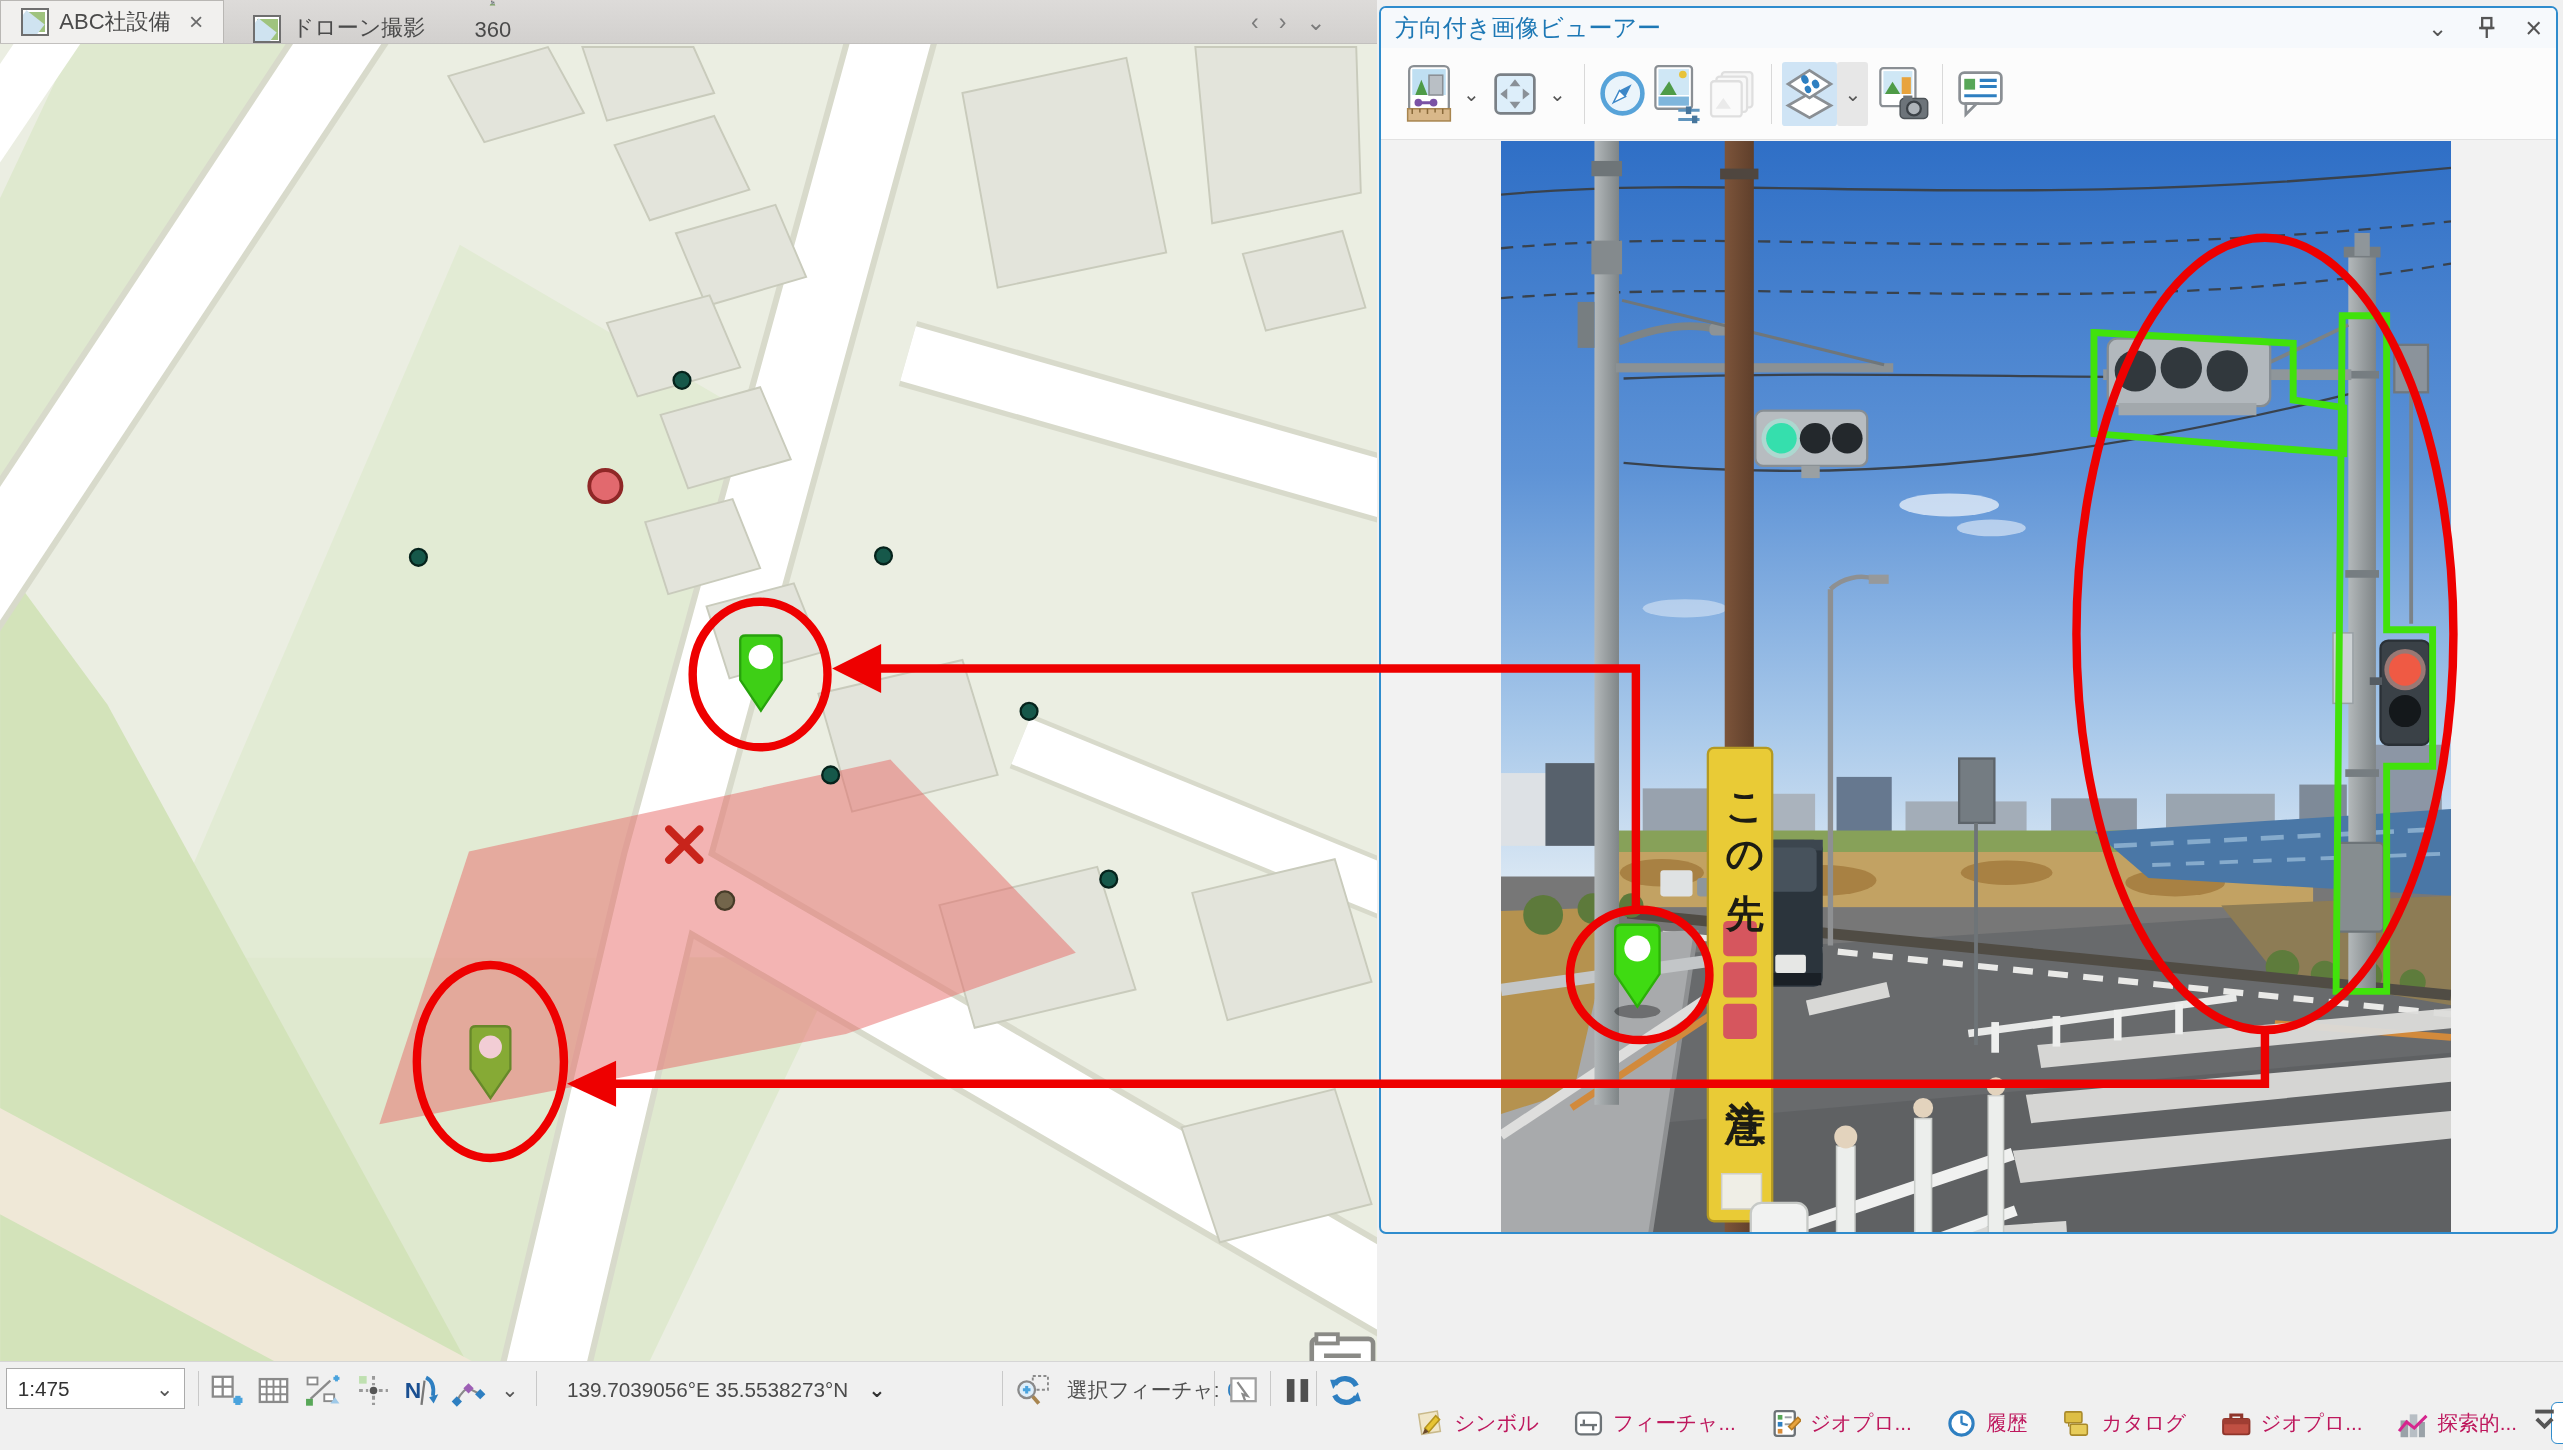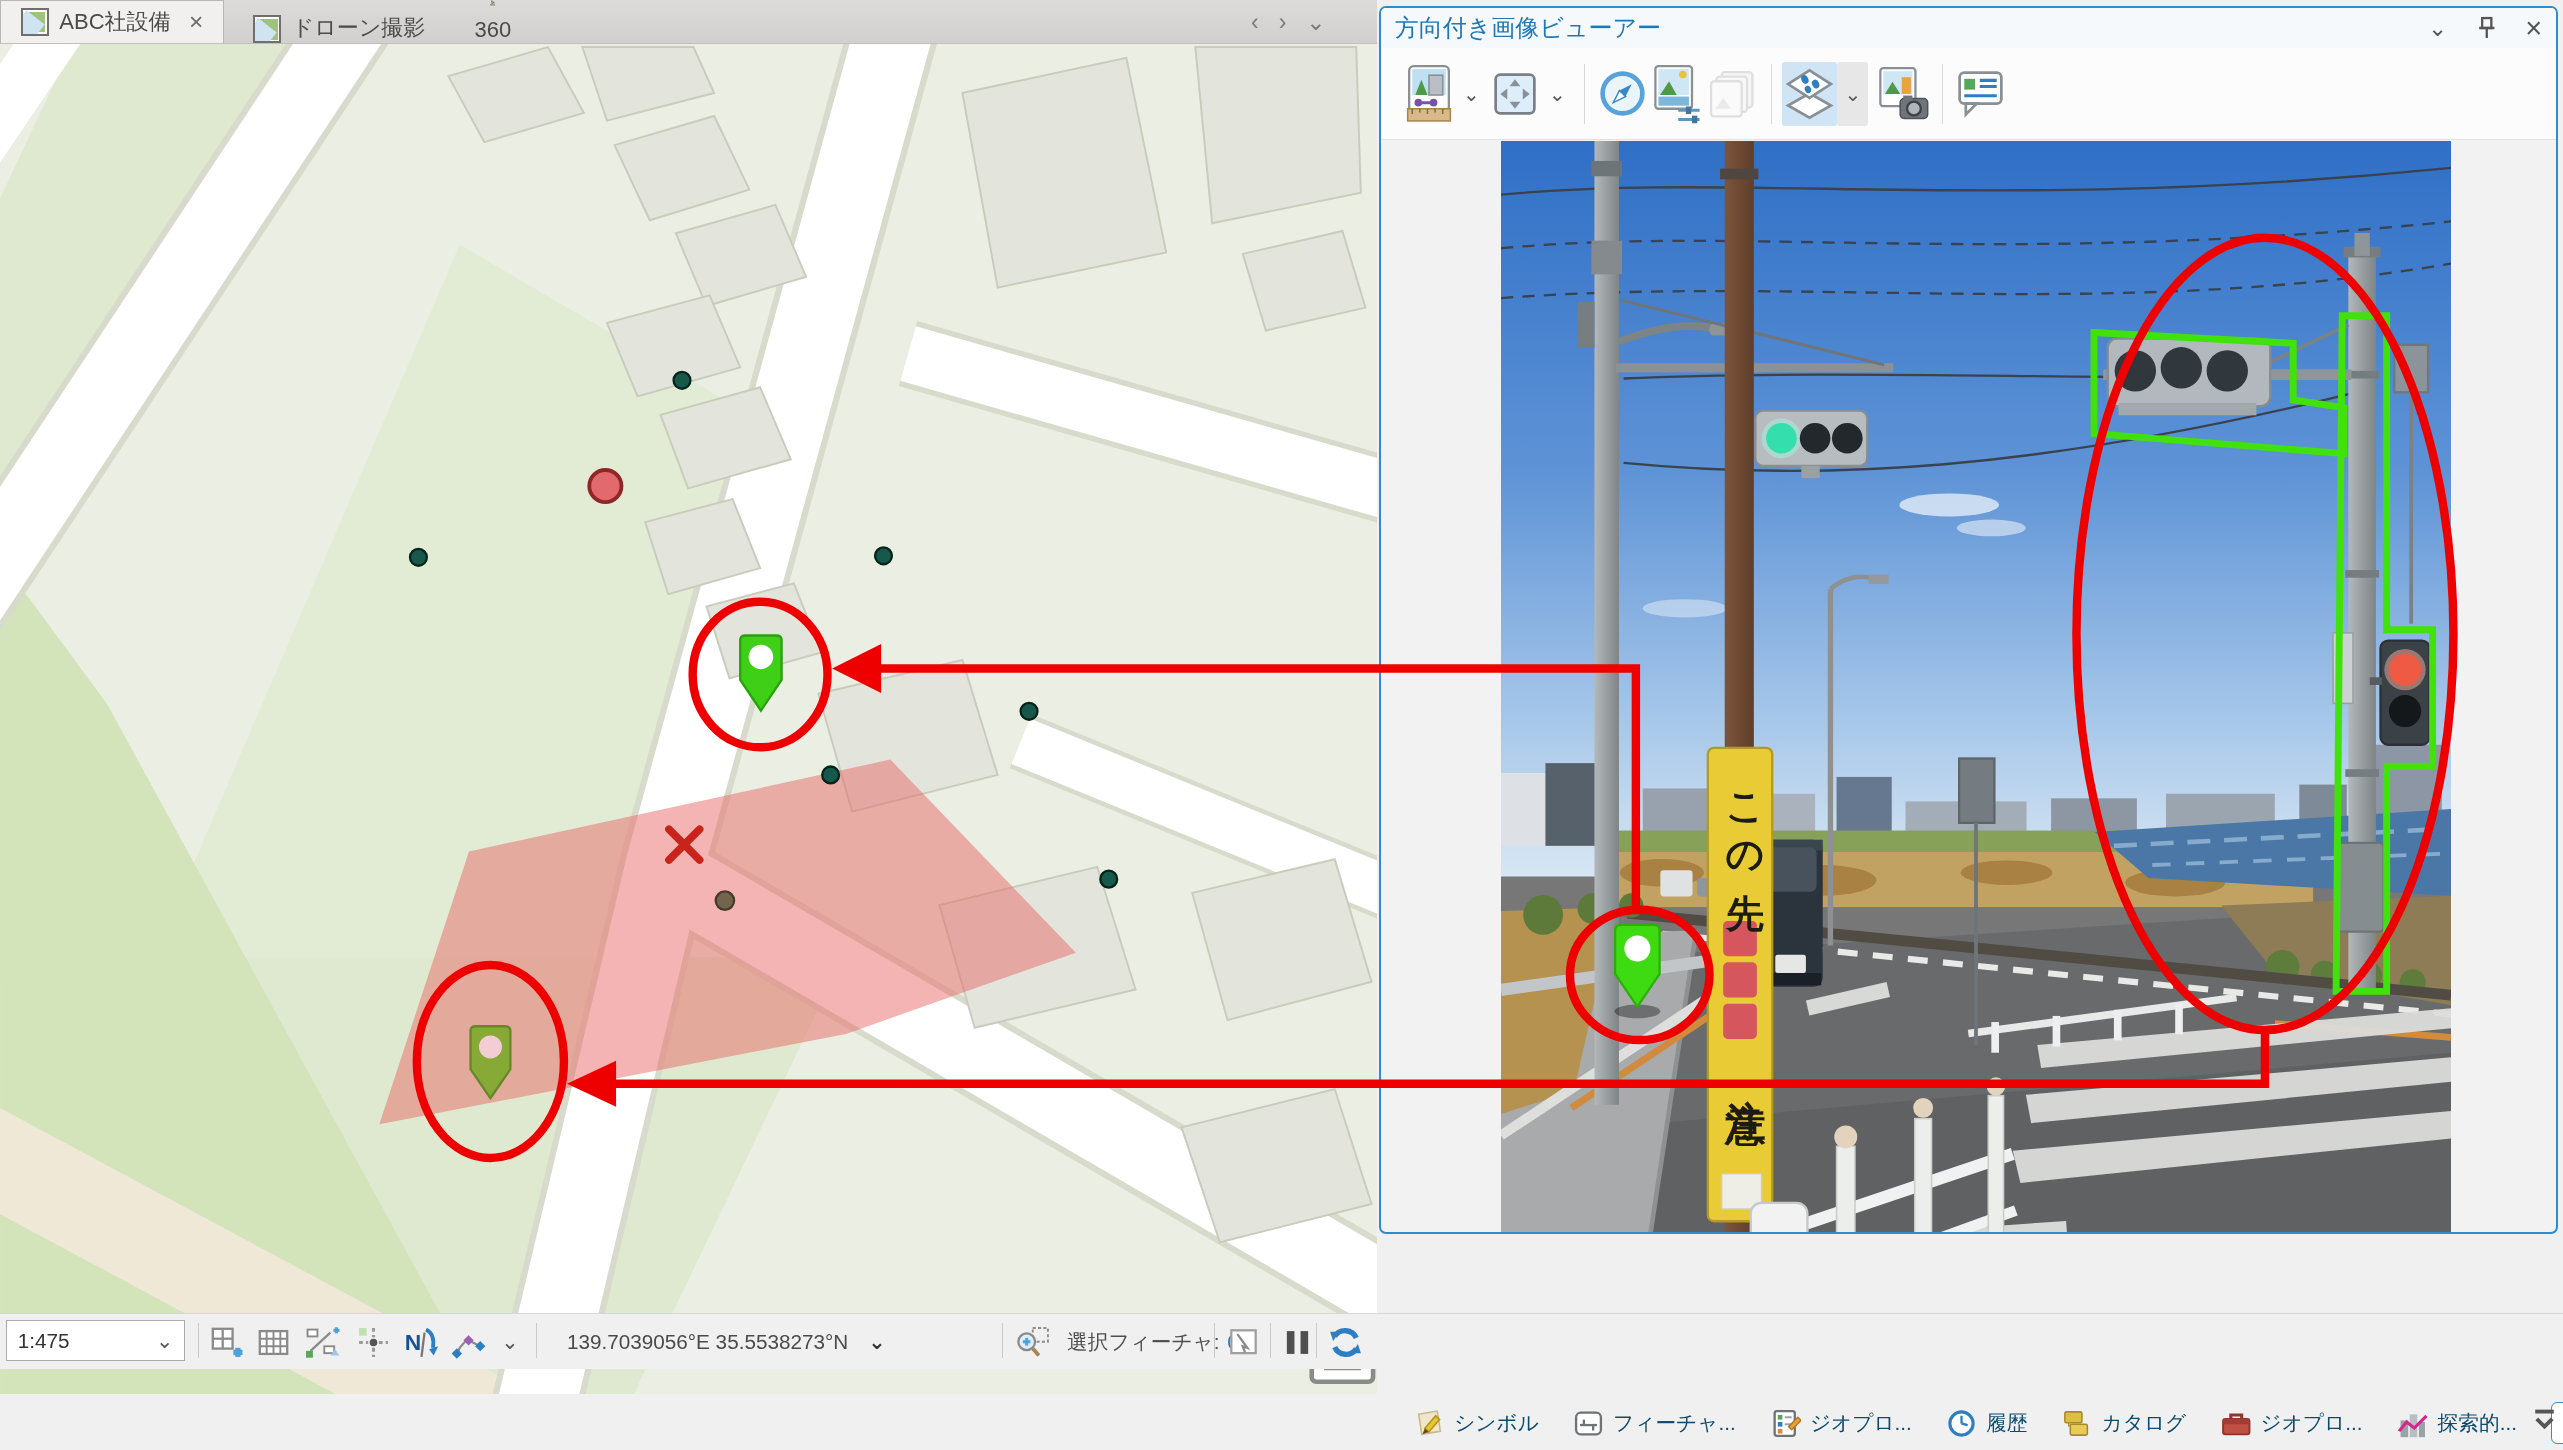--- a/index.html
+++ b/index.html
@@ -11,21 +11,21 @@
     background:linear-gradient(#dddbd9,#d2d0ce);border-bottom:0.8px solid #c2c0be;display:flex;align-items:stretch;}
   .vtab{display:flex;align-items:center;gap:10.7px;padding:0 20px;font-size:22px;color:#4a4a4a;}
   .vtab.active{background:#f1f0ee;border:0.8px solid #b9b7b4;border-bottom:none;}
   .vtab .close{color:#6b6b6b;font-size:24.5px;margin-left:7.7px;}
   .mapthumb{width:27.6px;height:27.6px;background:#fff;border:2.3px solid #6f6f6f;position:relative;overflow:hidden;}
   .mapthumb i{position:absolute;inset:1.5px;background:#9fc37e;display:block;}
   .mapthumb em{position:absolute;left:-6.1px;bottom:-4.6px;width:23px;height:23px;background:#cfe3f0;transform:rotate(38deg);display:block;}
   #paneNav{position:absolute;left:1251px;top:0;height:44px;display:flex;align-items:center;gap:20px;color:#7b7b7b;font-size:23px;}
   #mapArea{position:absolute;left:0;top:44px;width:1377px;height:1350px;background:#ebeee2;}
   
-  #statusbar{position:absolute;left:0;top:1313px;width:2563px;height:56px;background:#f0f0f0;border-top:0.8px solid #d6d6d6;font-size:20.7px;color:#4e4e4e;}
+  #statusbar{position:absolute;left:0;top:1361px;width:2563px;height:56px;background:#f0f0f0;border-top:0.8px solid #d6d6d6;font-size:20.7px;color:#4e4e4e;}
   #scaleBox{position:absolute;left:6.1px;top:6.1px;width:179px;height:41px;background:#fff;border:0.8px solid #ababab;display:flex;align-items:center;justify-content:space-between;padding:0 10.7px;color:#333;}
   .sep{position:absolute;top:9.2px;width:0.8px;height:35px;background:#c9c9c9;}
   .sicon{position:absolute;top:9.2px;width:38px;height:38px;display:flex;align-items:center;justify-content:center;}
   #coordBlk{position:absolute;left:567px;top:0;height:56px;display:flex;align-items:center;gap:20px;color:#4a4a4a;}
   #selBlk{position:absolute;left:1067px;top:0;height:56px;display:flex;align-items:center;gap:7.7px;}
   #selBlk .cnt{color:#2e7fc1;}
   
   #panel{position:absolute;left:1379px;top:6.1px;width:1179px;height:1228px;border:2.3px solid #2f8ccd;border-radius:6.9px;background:#f2f2f2;overflow:hidden;}
   #panelHead{height:40px;background:#f6f9fc;display:flex;align-items:center;padding:0 13.8px;}
   #panelTitle{color:#1d78b5;font-size:24px;}
@@ -34,21 +34,21 @@
   .tbtn{width:55px;height:64px;display:flex;align-items:center;justify-content:center;border-radius:3.1px;}
   .tbtn.small{width:31px;}
   .tbtn.activeBlue{background:#cfe4f5;}
   .tbtn.chevArea{background:#e7e7e7;width:31px;height:64px;}
   .tchev{color:#555;font-size:20px;}
   .tsep{width:0.8px;height:60px;background:#d9d9d9;margin:0 10.7px;}
   #photoWrap{position:absolute;left:120px;top:133px;width:950px;height:1245px;background:#777;}
   
   .vtext{position:absolute;writing-mode:vertical-rl;text-orientation:upright;font-weight:bold;color:#1c1c14;z-index:6;letter-spacing:4.6px;}
   
-  #dock{position:absolute;left:1379px;top:1396px;width:1184px;height:54px;display:flex;align-items:center;gap:34px;padding-left:35px;font-size:20.7px;color:#0c4a6e;}
+  #dock{position:absolute;left:1379px;top:1396px;width:1184px;height:54px;display:flex;align-items:center;gap:34px;padding-left:35px;font-size:20.7px;color:#be185d;}
   .dtab{display:flex;align-items:center;gap:9.2px;white-space:nowrap;}
   .dtab.active{border:1.5px solid #2f8ccd;border-radius:6.1px;background:#fff;padding:4.6px 12.3px;color:#1d78b5;}
   #overflowBtn{position:absolute;left:2529px;top:1405px;}
   
   #overlay{position:absolute;left:0;top:0;z-index:9;pointer-events:none;}
   svg{display:block;}
 </style>
 </head>
 <body>
 

